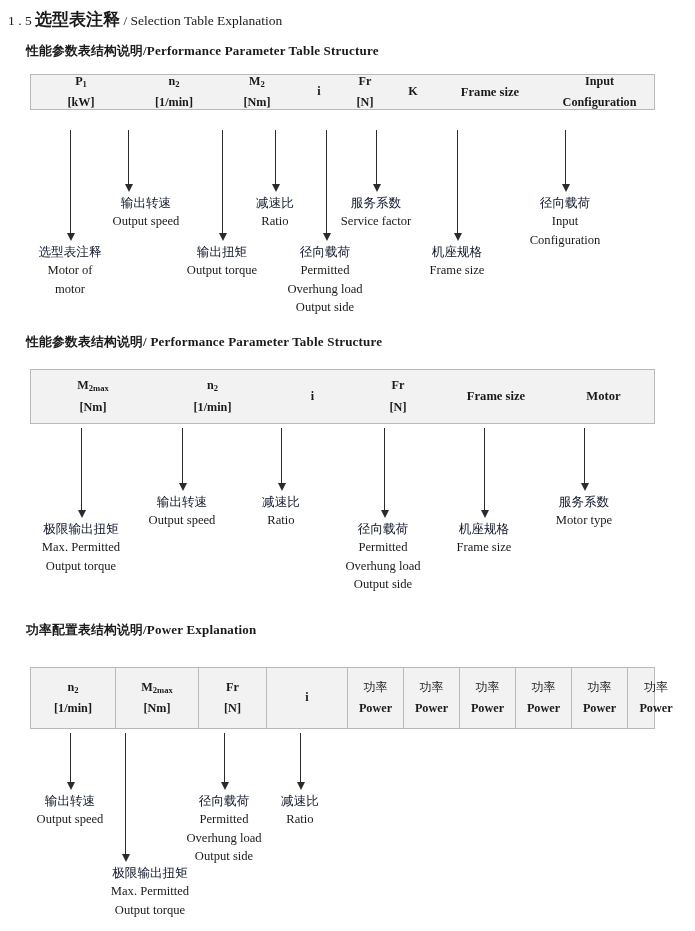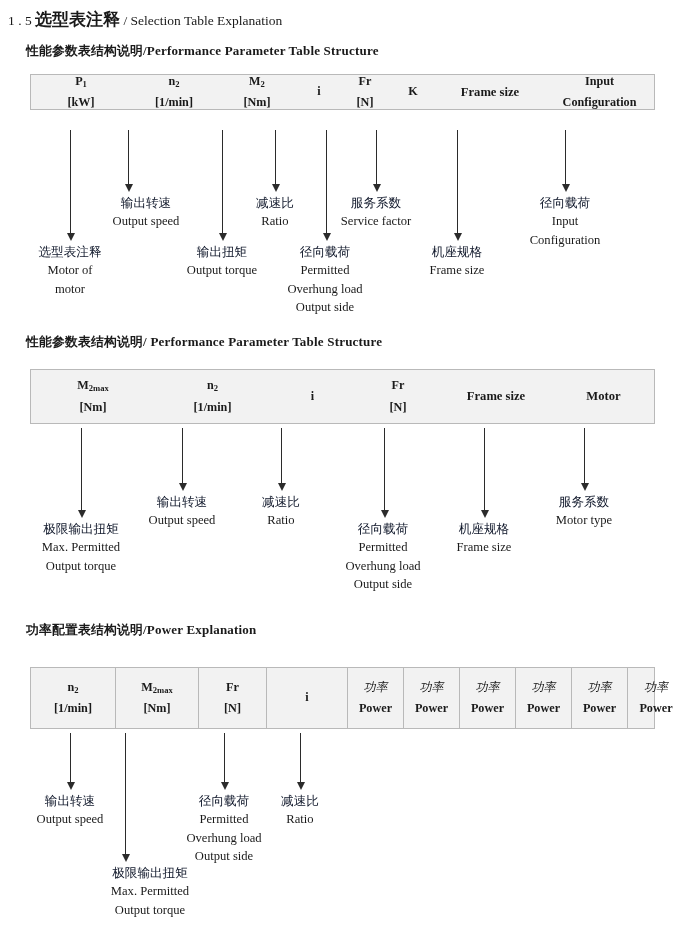--- a/index.html
+++ b/index.html
@@ -86,21 +86,20 @@
   .tbl .cell sub {
     font-size: 8.6px;
     vertical-align: baseline;
     position: relative;
     bottom: -2px;
   }
   .cell .cn {
     font-family: "DejaVu Sans", "Liberation Sans", sans-serif;
     font-weight: normal;
     font-size: 12px;
-    font-style: italic;
   }
 
   
   .arrow {
     position: absolute;
     width: 1px;
     background: #2b2b2b;
   }
   .arrow::after {
     content: "";

